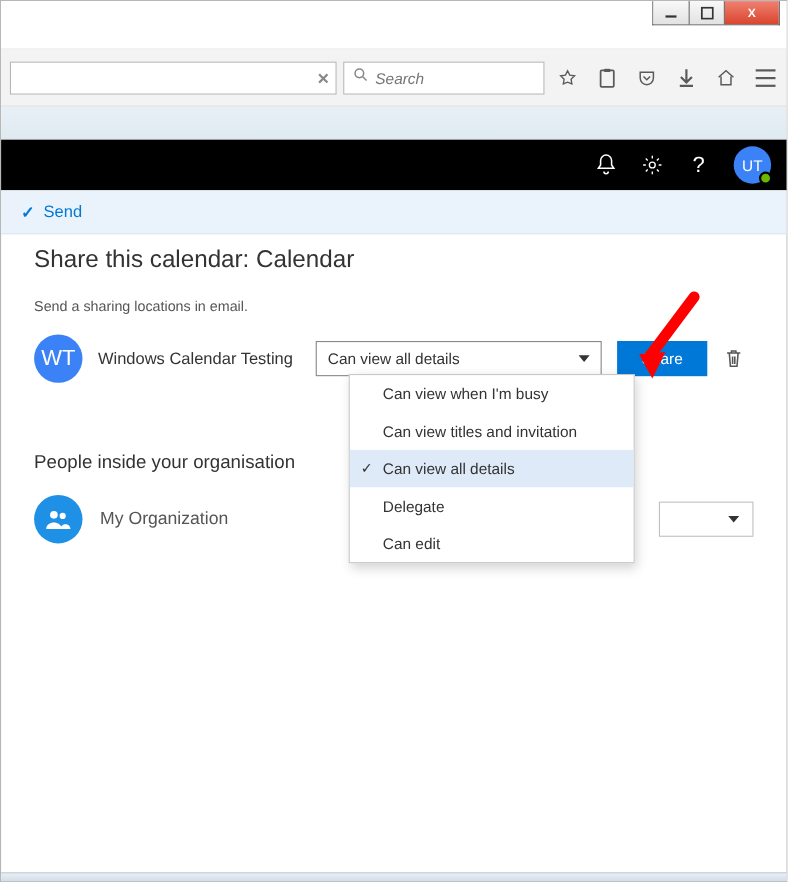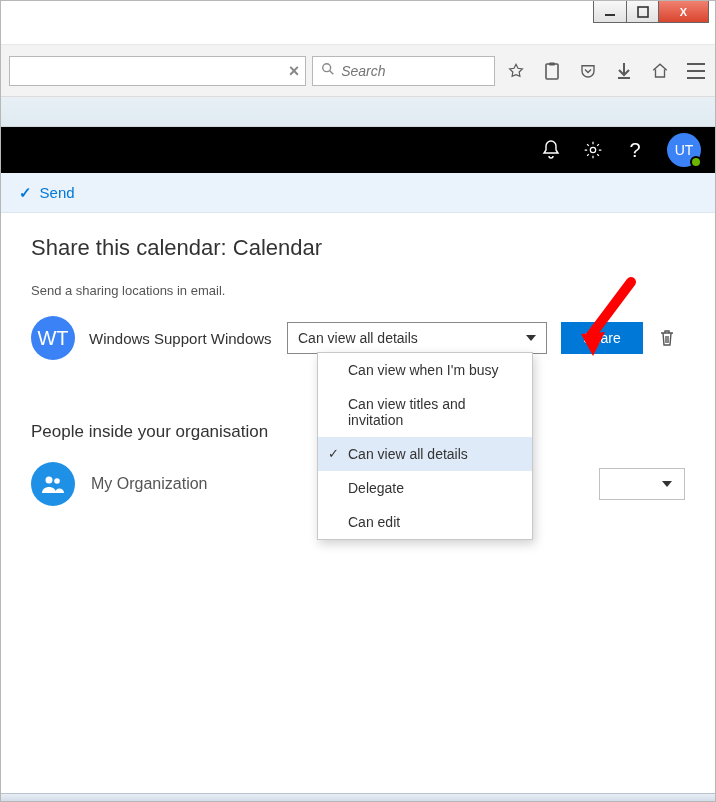--- a/index.html
+++ b/index.html
@@ -106,21 +106,21 @@
     height: 40px;
     background: #eaf3fb;
     border-bottom: 1px solid #dde6ee;
     display:flex; align-items:center; gap:8px;
     padding-left: 18px;
     color: #0078d7; font-size: 15px;
   }
   .done-bar .chk { color: #0078d7; font-weight: bold; }
 
   
-  .content { padding: 22px 30px; position: relative; }
+  .content { padding: 10px 30px; position: relative; }
   .h1 { font-size: 22px; font-weight: 400; color: #333; margin-bottom: 22px; }
   .sub { font-size: 13px; color: #555; margin-bottom: 18px; }
 
   .share-row {
     display:flex; align-items:center; gap:14px;
     position: relative;
   }
   .person-av {
     width: 44px; height:44px; border-radius:50%;
     background:#3b82f6; color:#fff;
@@ -144,21 +144,21 @@
     height: 32px; width: 82px;
     background:#0078d7; color:#fff; border:none;
     font-size:14px; cursor:pointer;
   }
   .trash { color:#555; width:20px;height:24px; display:flex;align-items:center;justify-content:center; cursor:pointer; }
 
   
   .dropdown {
     position:absolute;
     left: 286px; top: 36px;
-    width: 216px;
+    width: 260px;
     background:#fff;
     border:1px solid #c8c8c8;
     box-shadow: 2px 4px 10px rgba(0,0,0,.18);
     z-index: 20;
   }
   .dropdown .opt {
     padding: 9px 14px 9px 30px;
     font-size: 14px; color:#333;
     position: relative; cursor:pointer;
   }
@@ -297,21 +297,21 @@
     <span>Send</span>
   </div>
 
   <div class="content">
     <div class="h1">Share this calendar: Calendar</div>
     <div class="sub">Send a sharing locations in email.</div>
 
     <div class="share-row">
       <div class="person-av">WT</div>
       <div class="person-info">
-        <div class="person-name">Windows Support Windows</div>
+        <div class="person-name">Windows Calendar Testing</div>
       </div>
 
       <div class="perm-select">
         <span>Can view all details</span>
         <span class="caret"></span>
       </div>
 
       <button class="share-btn">Share</button>
 
       <span class="trash">

